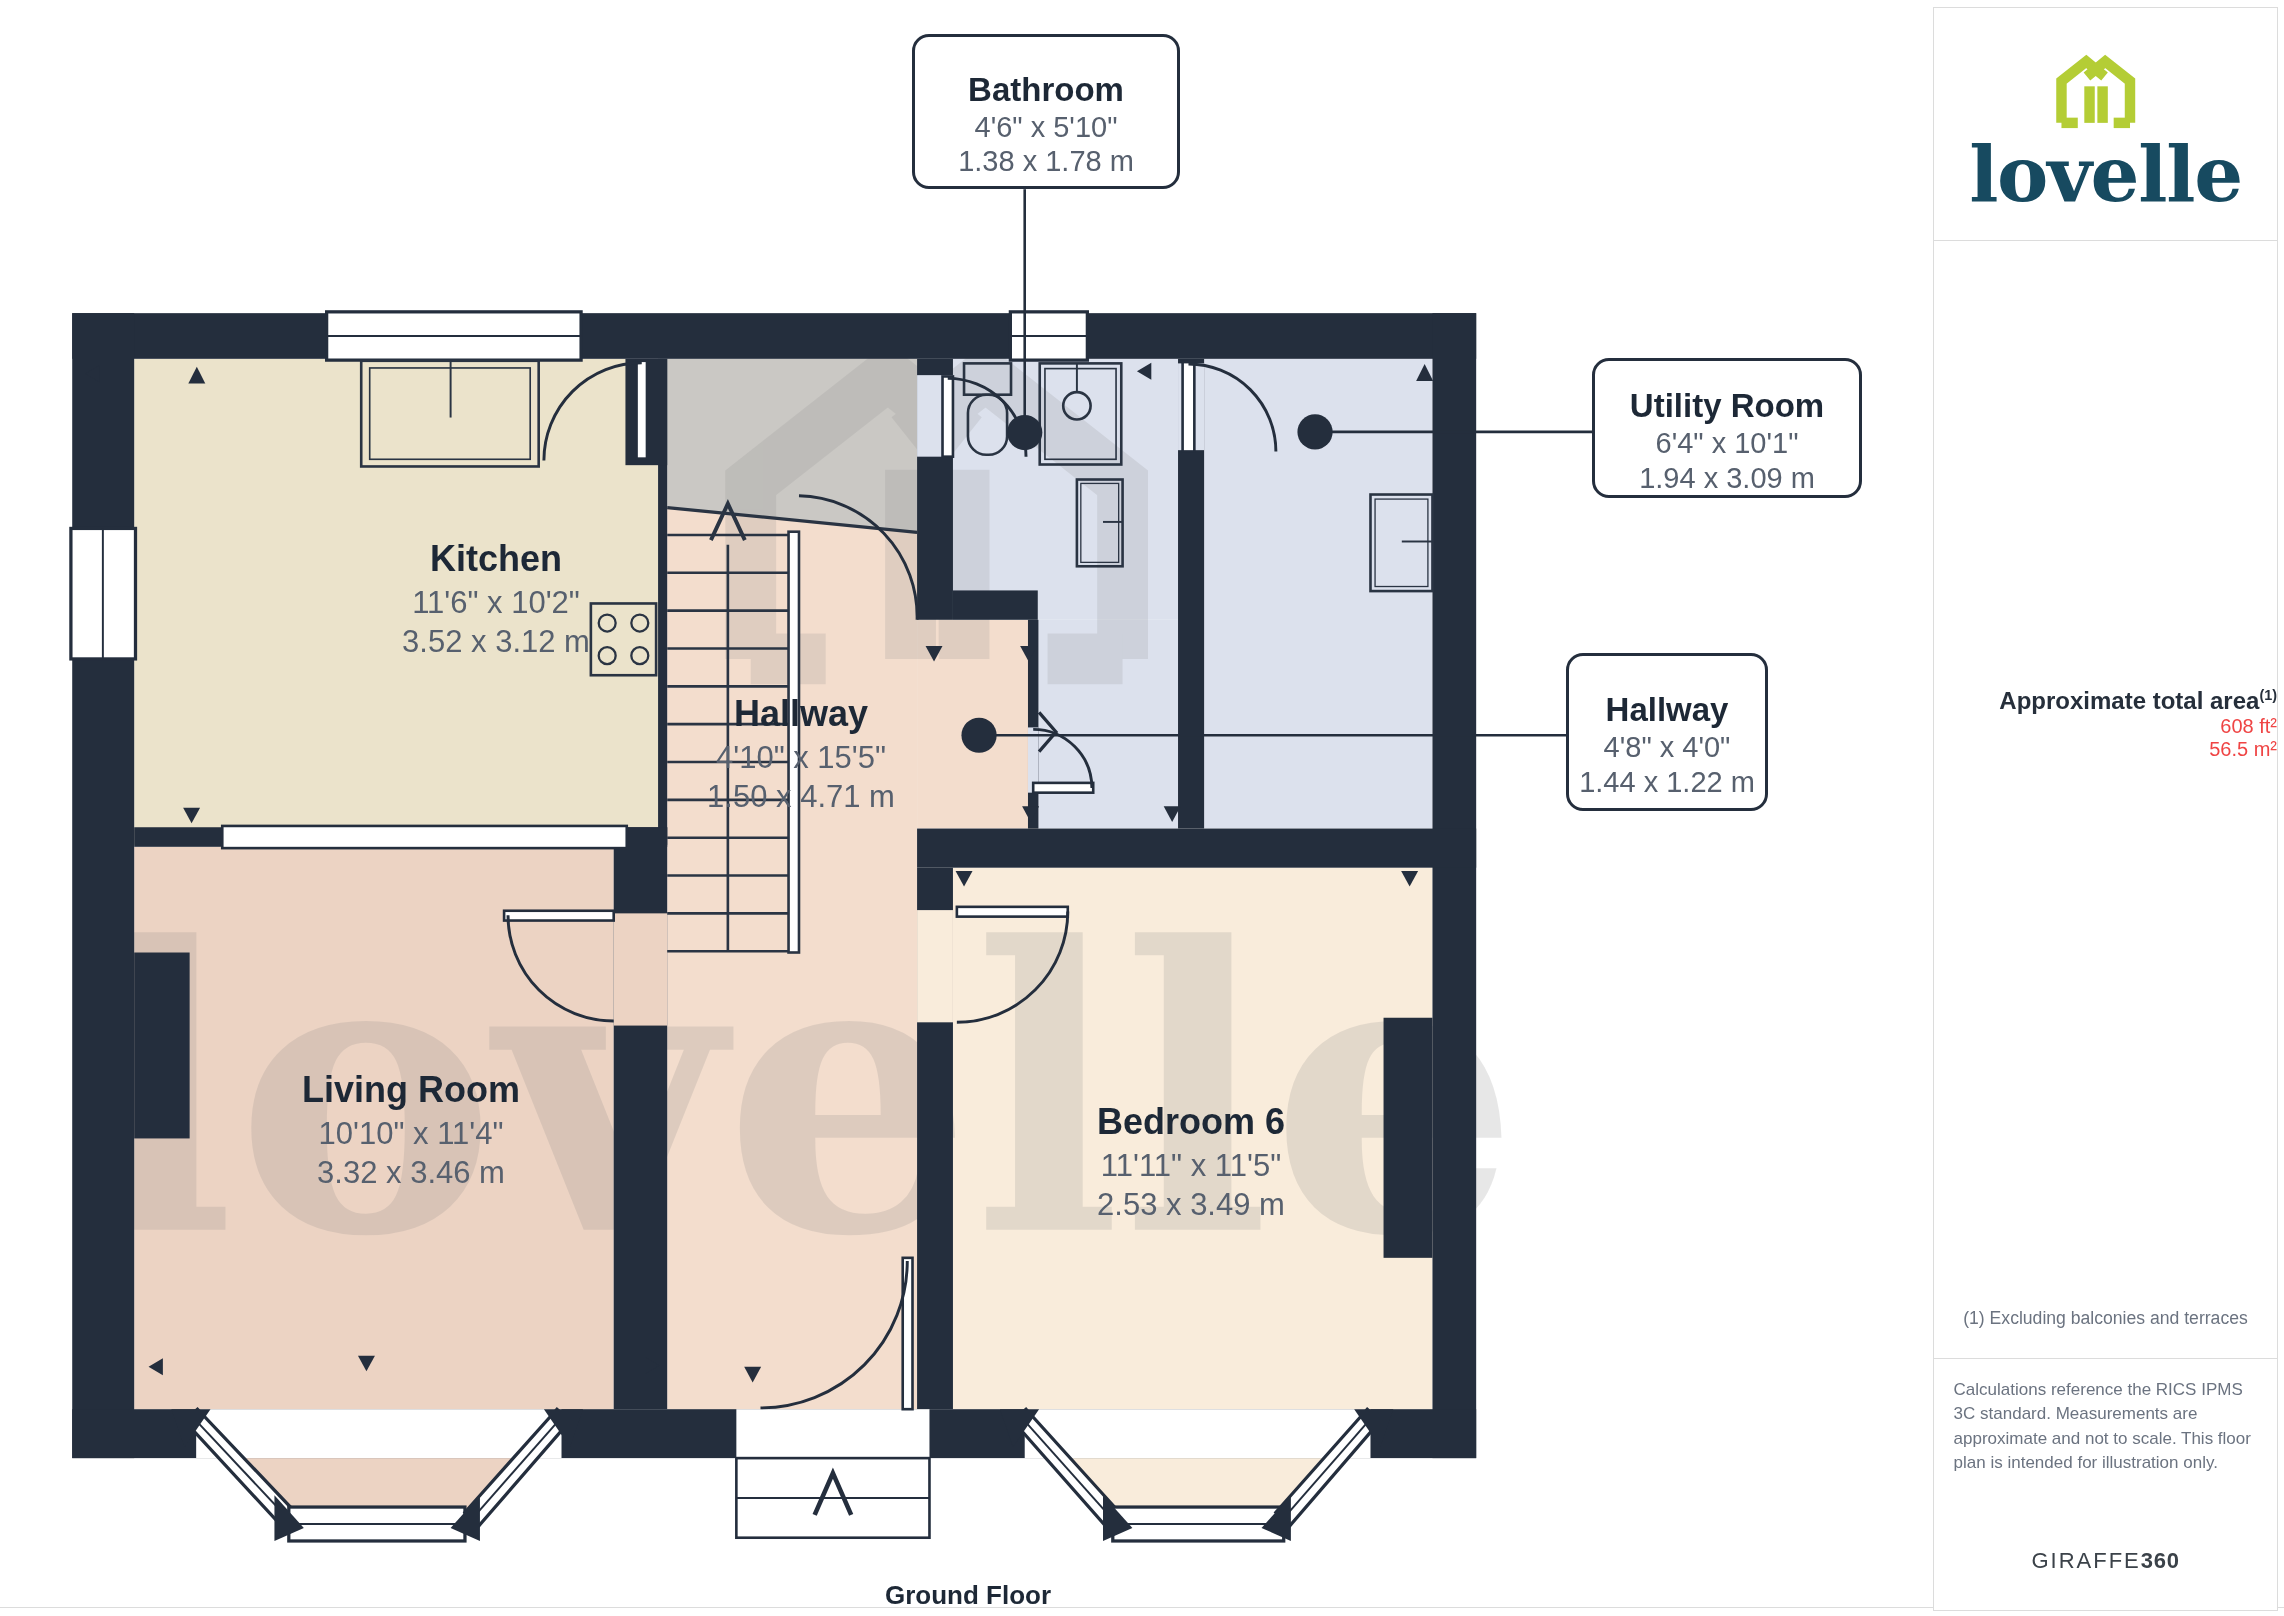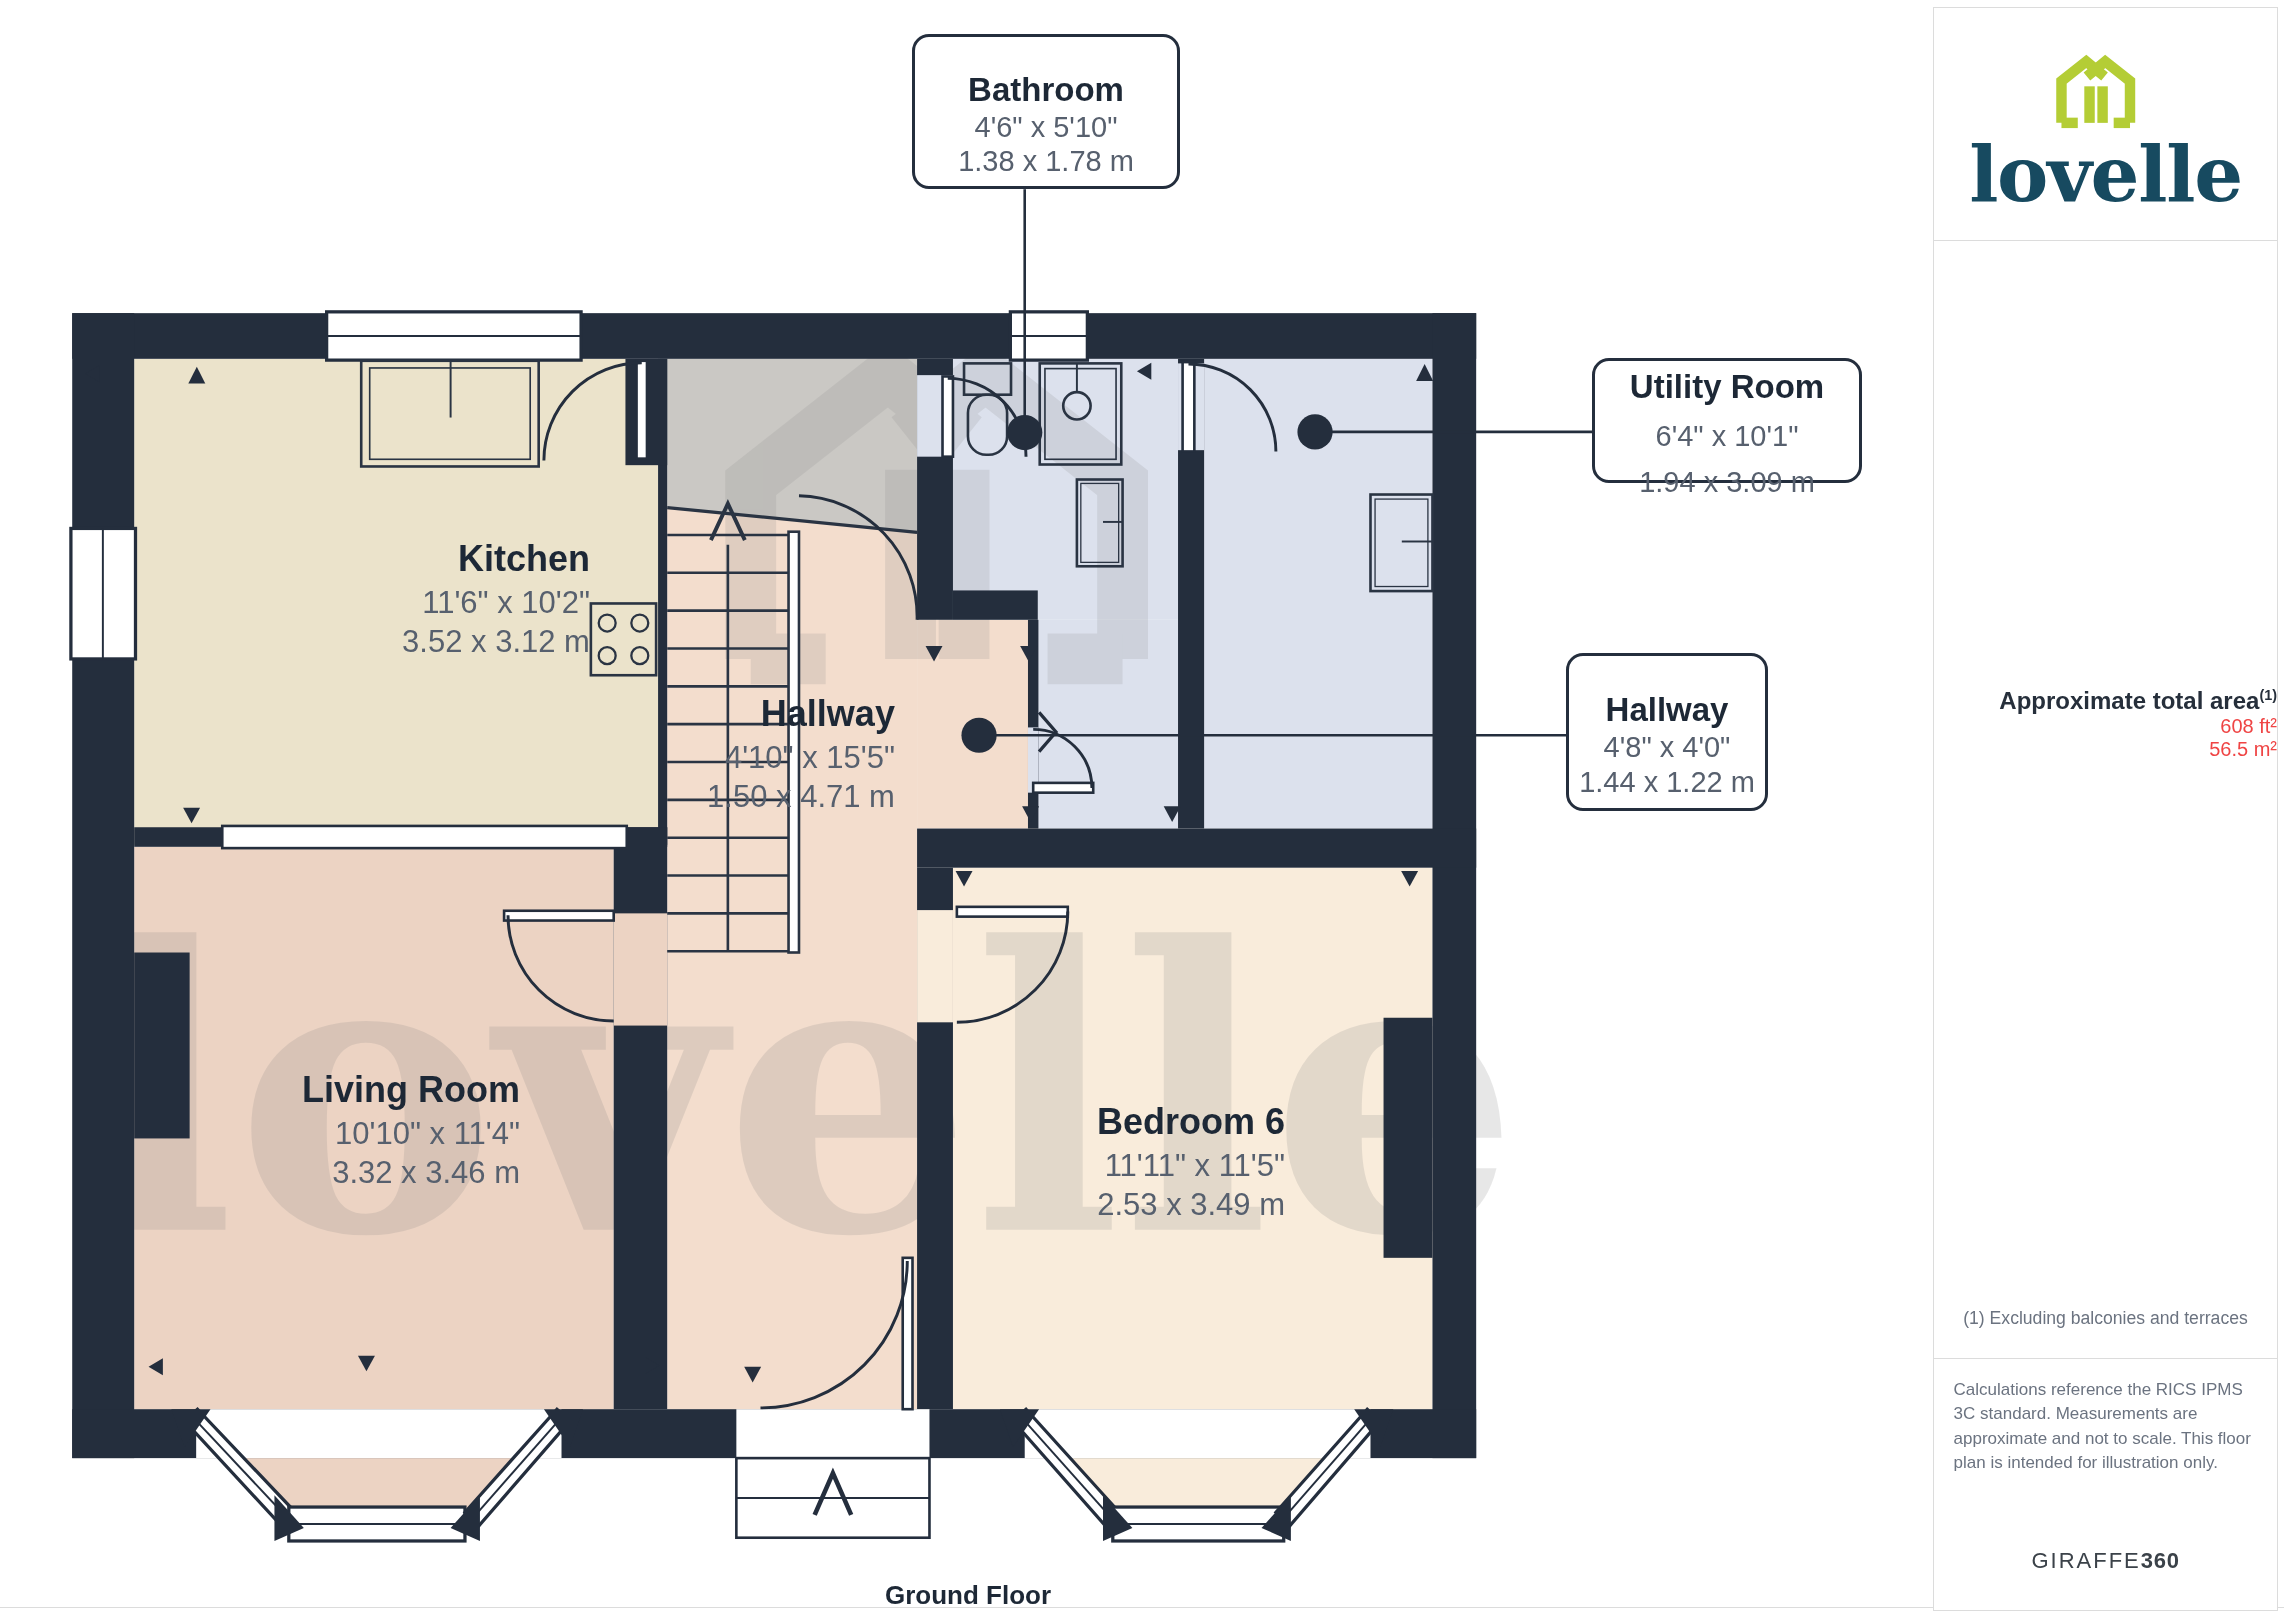--- a/index.html
+++ b/index.html
@@ -1,21 +1,21 @@
 <!DOCTYPE html>
 <html style="font-size:10.4px"><head>
 <meta charset="utf-8">
 <style>
   html,body{margin:0;padding:0;background:#ffffff;}
   .page{position:relative;width:2284px;height:1616px;background:#fff;overflow:hidden;
         font-family:"Liberation Sans",sans-serif;color:#1d2836;}
   svg{position:absolute;left:0;top:0;}
 
   
-  .room-label{position:absolute;transform:translate(-50%,-50%);text-align:right;white-space:nowrap;z-index:4;}
+  .room-label{position:absolute;transform:translate(-50%,-50%);text-align:center;white-space:nowrap;z-index:4;}
   .room-label .t{font-size:36px;font-weight:bold;color:#1d2836;line-height:1.3;}
   .room-label .d{font-size:31px;color:#57606e;line-height:1.28;}
 
   
   .callout{position:absolute;background:#ffffff;border:3.3px solid #242e3d;border-radius:17px;
            box-sizing:border-box;display:flex;flex-direction:column;justify-content:center;
            text-align:center;white-space:nowrap;z-index:5;}
   .callout .t{font-size:33px;font-weight:bold;color:#1d2836;line-height:1.25;margin-top:24px;}
   .callout .d{font-size:29px;color:#57606e;line-height:1.18;}
 
@@ -258,21 +258,21 @@
     <div class="t">Bedroom 6</div>
     <div class="d">11'11" x 11'5"</div>
     <div class="d">2.53 x 3.49 m</div>
   </div>
 
   <div class="callout" style="left:912px;top:34px;width:268px;height:155px;">
     <div class="t">Bathroom</div>
     <div class="d">4'6" x 5'10"</div>
     <div class="d">1.38 x 1.78 m</div>
   </div>
-  <div class="callout" style="left:1592px;top:358px;width:270px;height:125px;gap:12px;">
+  <div class="callout" style="left:1592px;top:358px;width:270px;height:140px;">
     <div class="t">Utility Room</div>
     <div class="d">6'4" x 10'1"</div>
     <div class="d">1.94 x 3.09 m</div>
   </div>
   <div class="callout" style="left:1566px;top:653px;width:202px;height:158px;">
     <div class="t">Hallway</div>
     <div class="d">4'8" x 4'0"</div>
     <div class="d">1.44 x 1.22 m</div>
   </div>
 

